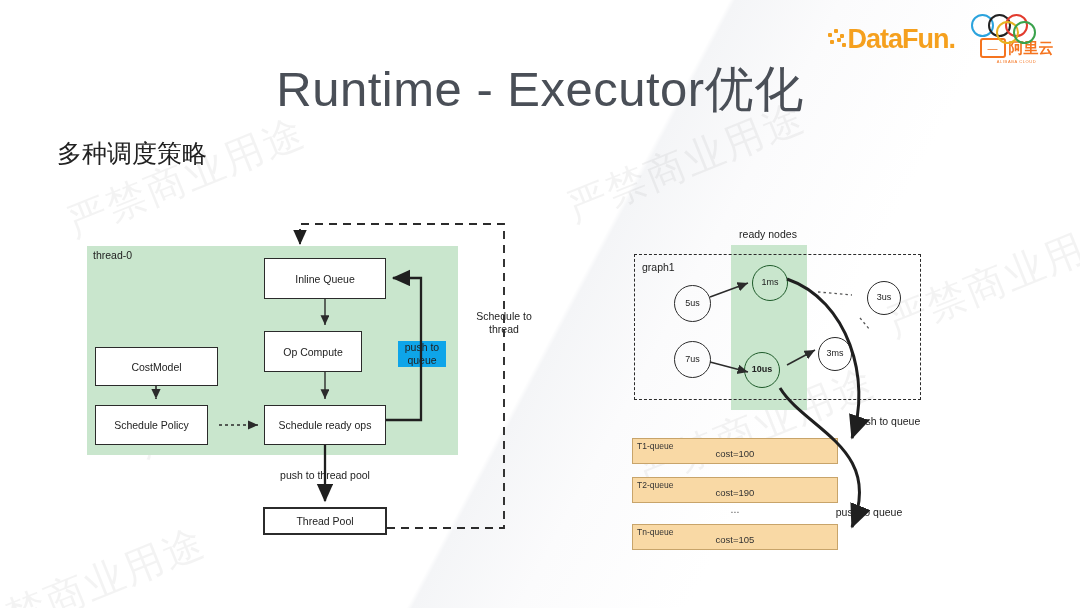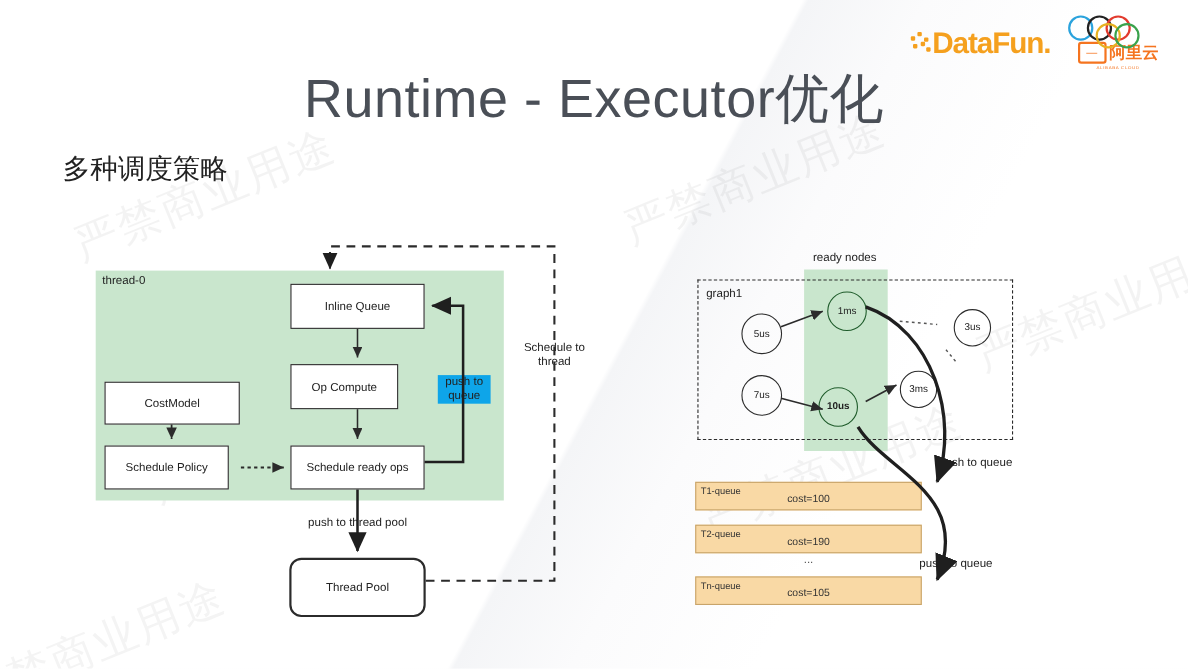--- a/index.html
+++ b/index.html
@@ -106,21 +106,21 @@
 <div class="stage">
 
   <div class="greenpanel" style="left:87px;top:246px;width:371px;height:209px;"></div>
   <div class="lbl left" style="left:93px;top:249px;">thread-0</div>
 
   <div class="box" style="left:264px;top:258px;width:122px;height:41px;">Inline Queue</div>
   <div class="box" style="left:264px;top:331px;width:98px;height:41px;">Op Compute</div>
   <div class="box" style="left:95px;top:347px;width:123px;height:39px;">CostModel</div>
   <div class="box" style="left:95px;top:405px;width:113px;height:40px;">Schedule Policy</div>
   <div class="box" style="left:264px;top:405px;width:122px;height:40px;">Schedule ready ops</div>
-  <div class="box thick" style="left:263px;top:507px;width:124px;height:54px;border-radius:11px;">Thread Pool</div>
+  <div class="box thick" style="left:263px;top:507px;width:124px;height:28px;">Thread Pool</div>
 
   <div class="lbl chip" style="left:398px;top:341px;width:46px;white-space:pre-line;">push to
 queue</div>
   <div class="lbl" style="left:255px;top:469px;width:140px;">push to thread pool</div>
   <div class="lbl" style="left:464px;top:310px;width:80px;white-space:pre-line;">Schedule to
 thread</div>
 </div>
 
 <div class="stage">
 

